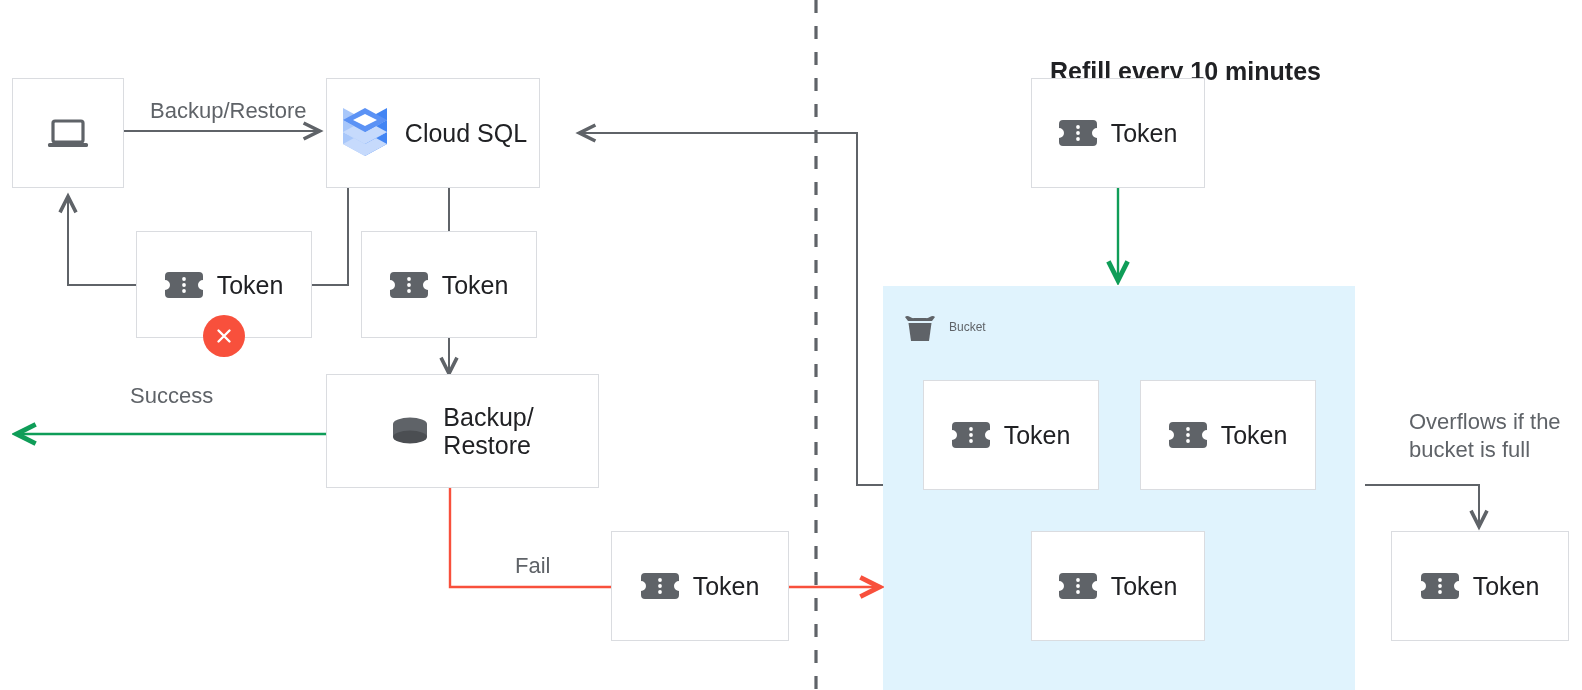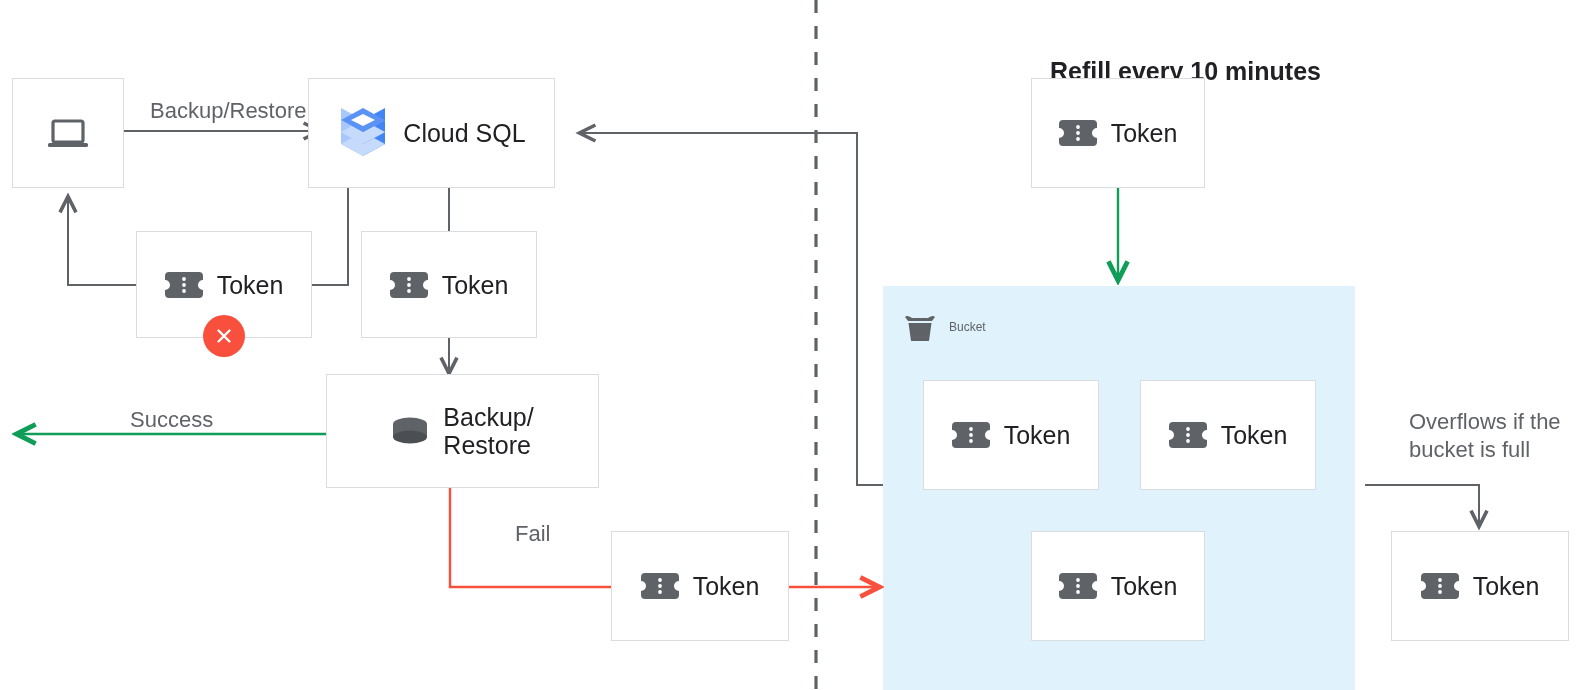--- a/index.html
+++ b/index.html
@@ -80,39 +80,39 @@
 
     <path d="M883,485 L857,485 L857,133 L579,133" fill="none" stroke="#5f6368" stroke-width="2" marker-end="url(#ah-gray)"></path>
 
     <path d="M1118,188 L1118,281" fill="none" stroke="#0f9d58" stroke-width="2.4" marker-end="url(#ah-green)"></path>
 
     <path d="M1365,485 L1479,485 L1479,527" fill="none" stroke="#5f6368" stroke-width="2" marker-end="url(#ah-gray)"></path>
   </svg>
 
   <div class="edge-label" style="left:150px;top:97px;">Backup/Restore</div>
 
-  <div class="edge-label" style="left:130px;top:406px;">Success</div>
-
-  <div class="edge-label" style="left:515px;top:520px;text-align:right;">Fail</div>
+  <div class="edge-label" style="left:130px;top:382px;">Success</div>
+
+  <div class="edge-label" style="left:515px;top:552px;text-align:right;">Fail</div>
 
   <div class="edge-label" style="left:1409px;top:408px;width:170px;">Overflows if the
 bucket is full</div>
 
   <div id="heading" style="left:1050px;top:14px;">Refill every 10 minutes</div>
 
   <div class="node" style="left:12px;top:78px;width:112px;height:110px;">
     <span class="laptop-ico">
       <svg viewBox="0 0 48 40" width="48" height="40">
         <rect x="9" y="8" width="30" height="21" rx="2" fill="none" stroke="#5f6368" stroke-width="3.2"></rect>
         <rect x="4" y="30" width="40" height="4" rx="1.6" fill="#5f6368"></rect>
       </svg>
     </span>
   </div>
 
-  <div class="node" style="left:308px;top:78px;width:247px;height:110px;">
+  <div class="node" style="left:326px;top:78px;width:214px;height:110px;">
     <div class="row">
       <span class="sql-ico">
         <svg viewBox="0 0 52 58" width="52" height="58">
 
           <polygon points="26,40 48,28 48,40 26,52" fill="#4285f4"></polygon>
           <polygon points="26,40 4,28 4,40 26,52" fill="#a8c7fa"></polygon>
           <polygon points="26,28 48,40 26,52 4,40" fill="#c6dafc"></polygon>
 
           <polygon points="26,28 48,16 48,28 26,40" fill="#4285f4"></polygon>
           <polygon points="26,28 4,16 4,28 26,40" fill="#a8c7fa"></polygon>

